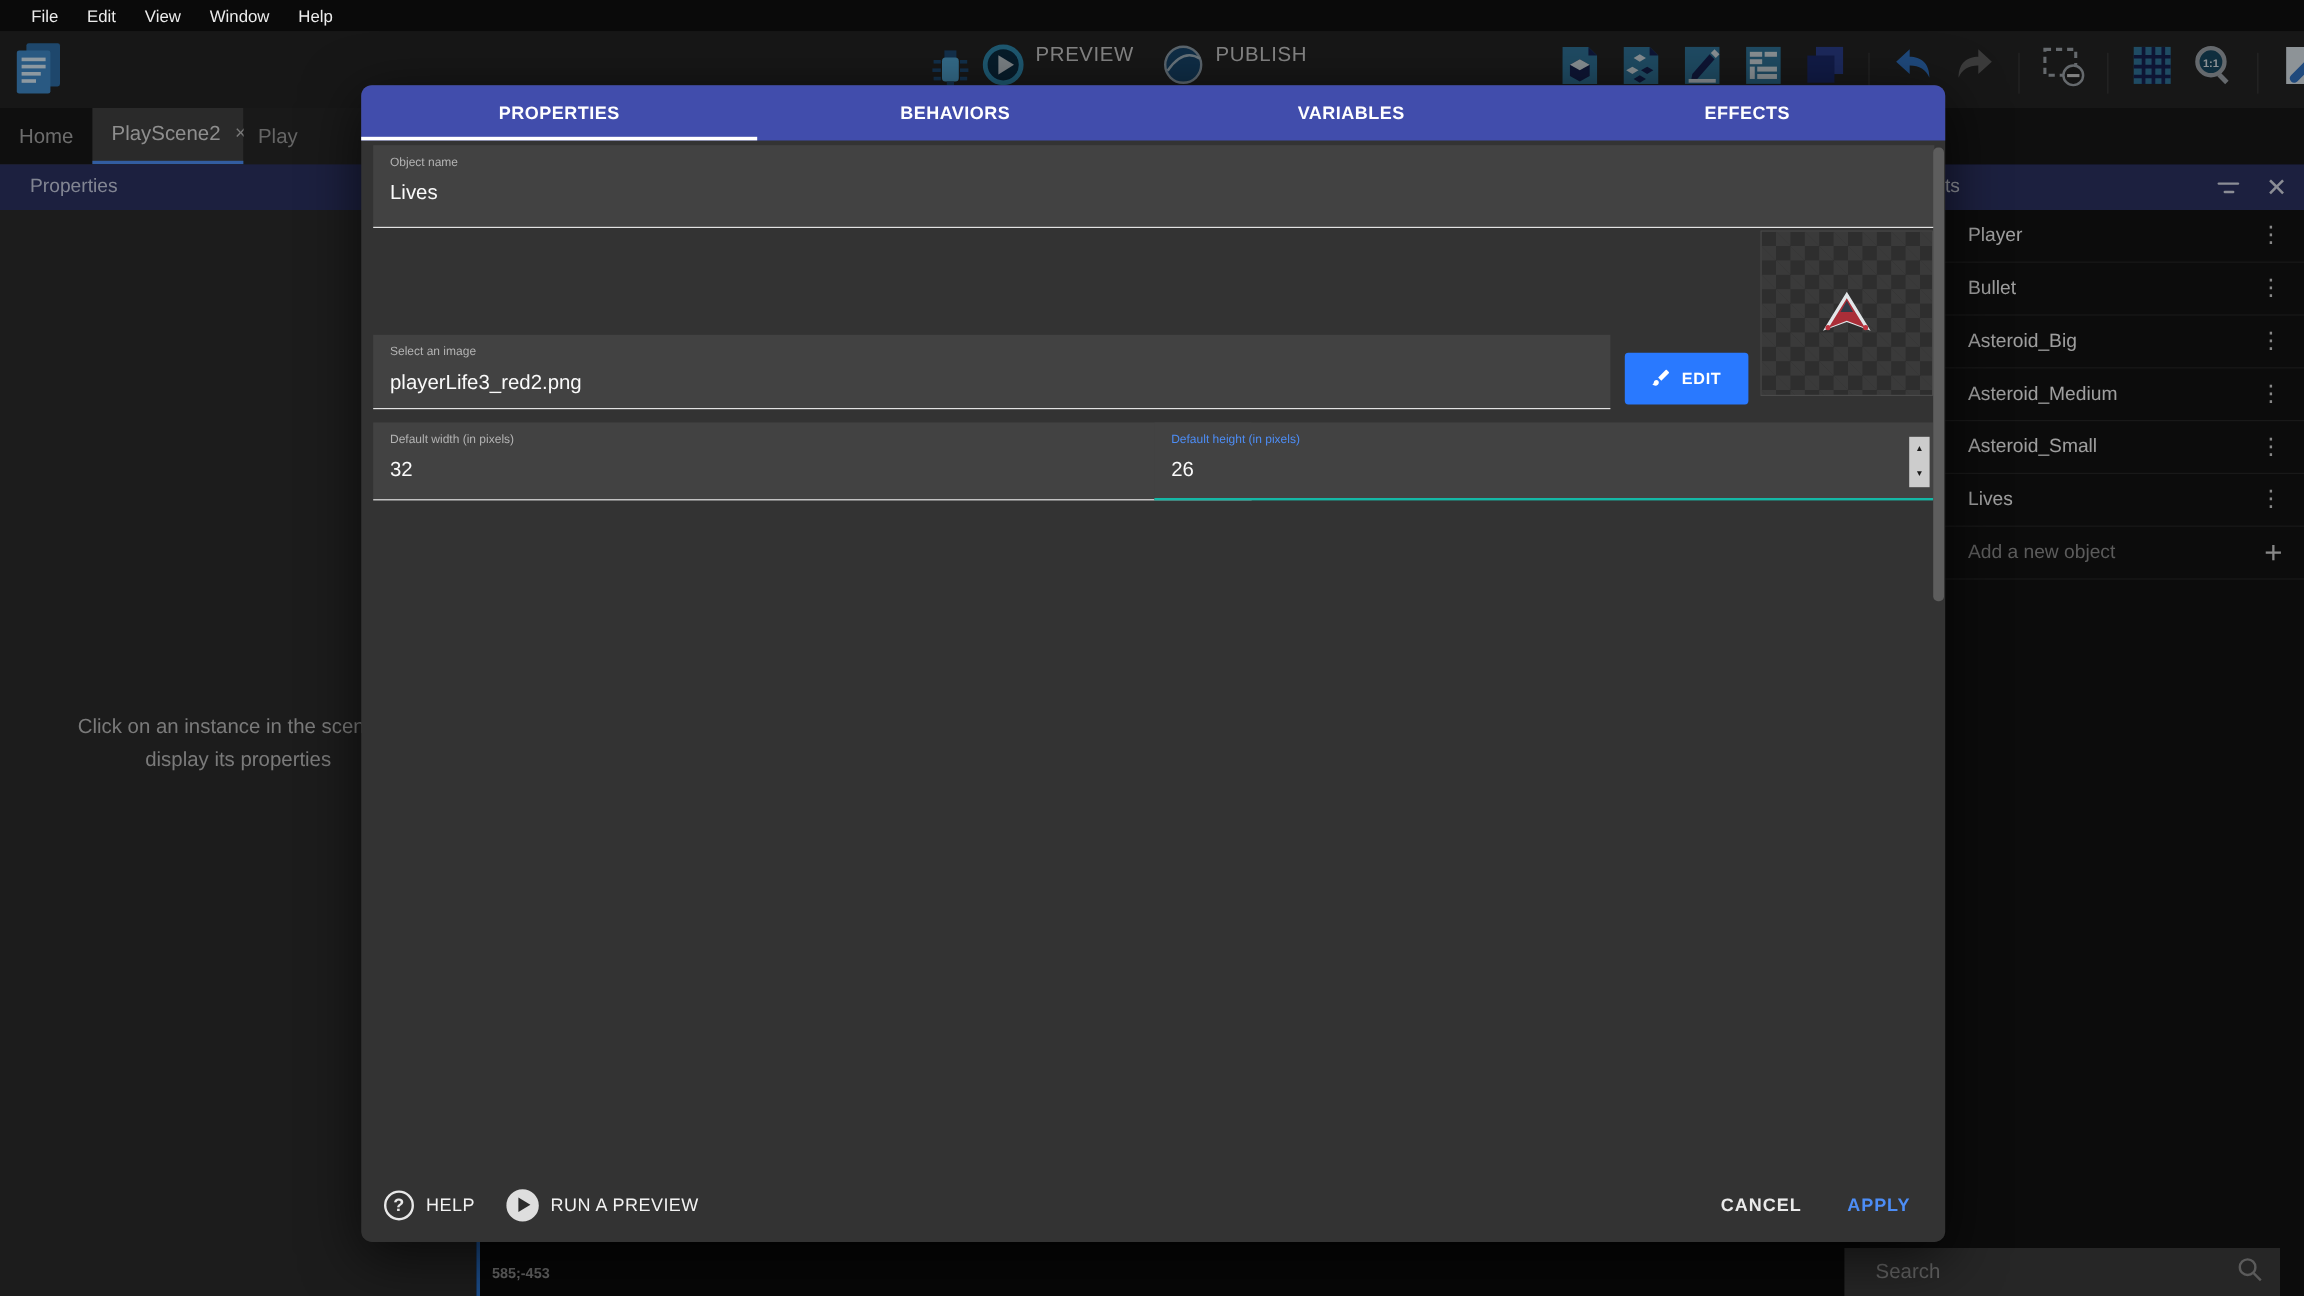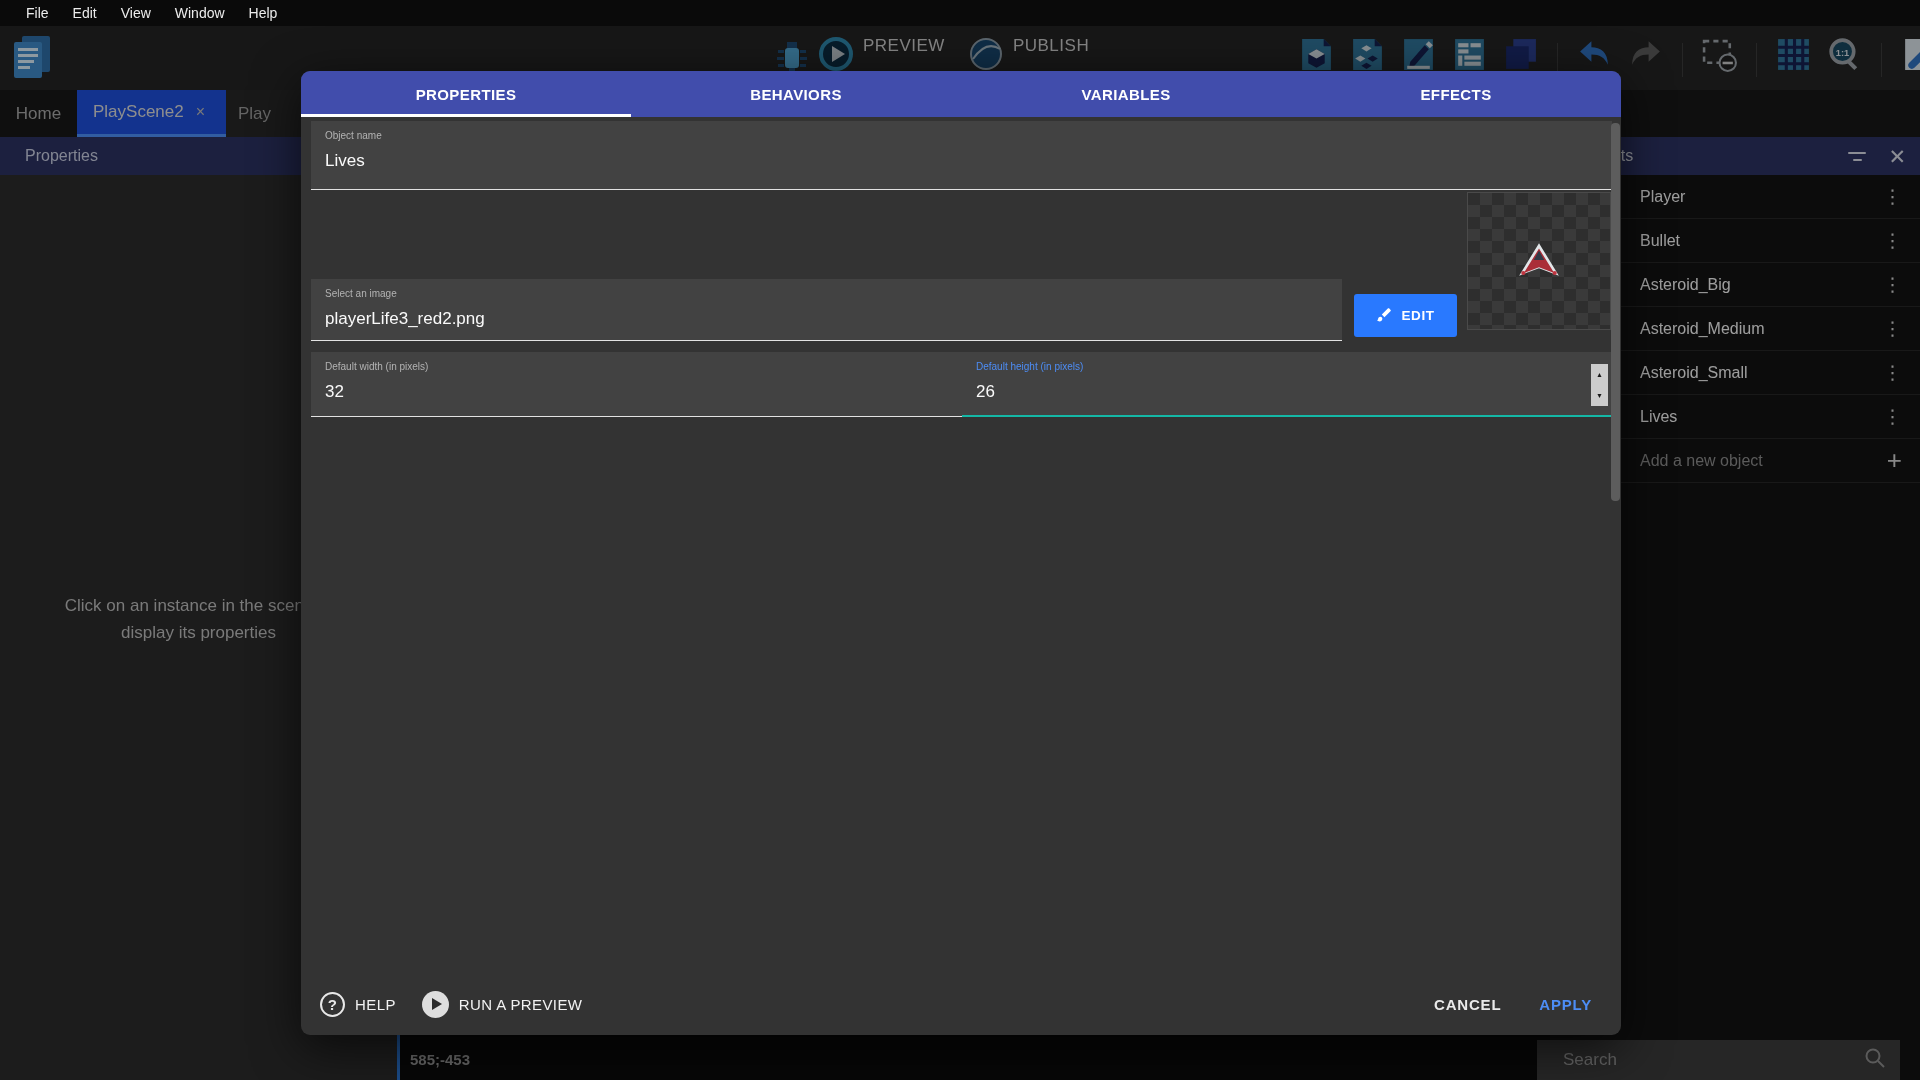--- a/index.html
+++ b/index.html
@@ -17,33 +17,33 @@
   .pm-icon { position:absolute; left:12px; top:8px; }
   .tb-center { position:absolute; left:775px; top:10px; display:flex; gap:9px; }
   .tb-label { color:#c9c9c9; font-size:17px; letter-spacing:.5px; }
   .tb-right { position:absolute; left:1298px; top:10px; display:flex; align-items:flex-end; gap:14px; }
   .tb-sep { width:1px; height:34px; background:#3a3a3a; margin:0 4px; }
 
   
   .tabbar { position:absolute; left:0; top:90px; width:1920px; height:47px; background:#181818; display:flex; }
   .etab { height:47px; display:flex; align-items:center; font-size:17px; }
   .etab-home { width:77px; justify-content:center; color:#a5a5a5; }
-  .etab-scene { width:149px; background:#1d4ed8; color:#d8d8d8; padding-left:16px; gap:12px; border-bottom:3px solid #4d8df5; }
+  .etab-scene { width:126px; background:#404040; color:#d8d8d8; padding-left:16px; gap:12px; border-bottom:3px solid #4d8df5; }
   .etab-close { color:#b9b9b9; font-size:16px; cursor:pointer; }
   .etab-play { width:130px; background:#262626; color:#999; padding-left:12px; }
 
   
   .left-panel { position:absolute; left:0; top:137px; width:397px; height:943px; background:#2b2b2b; }
   .panel-header { height:38px; background:#2b3160; display:flex; align-items:center; }
   .left-panel .panel-header { padding-left:25px; color:#c5cade; font-size:16px; }
   .lp-empty { position:absolute; left:0; top:455px; width:397px; text-align:center; color:#b9b9b9; font-size:17px; line-height:27px; }
 
   
   .canvas { position:absolute; left:397px; top:137px; width:1523px; height:943px; background:#0c0c0c; border-left:3px solid #2a72ce; }
-  .coords { position:absolute; left:10px; bottom:12px; color:#9a9a9a; font-size:15px; font-weight:700; }
+  .coords { position:absolute; left:10px; bottom:12px; color:#9a9a9a; font-size:12px; font-weight:700; }
 
   
   .right-panel { position:absolute; left:1550px; top:137px; width:370px; height:943px; background:#131313; }
   .right-panel .panel-header { background:#2b3160; padding:0 14px 0 0; }
   .rp-title { color:#d9dde9; font-size:16px; margin-left:29px; white-space:nowrap; }
   .rp-hicons { margin-left:auto; display:flex; align-items:center; gap:22px; }
   .obj-row { position:relative; height:44px; display:flex; align-items:center; padding:0 18px 0 90px; border-bottom:1px solid #262626; color:#f0f0f0; font-size:16px; cursor:pointer; }
   .kebab { margin-left:auto; color:#cfcfcf; font-size:19px; line-height:1; cursor:pointer; }
   .add-row { color:#8a8a8a; }
   .plus { margin-left:auto; color:#cfcfcf; font-size:26px; font-weight:300; cursor:pointer; }

